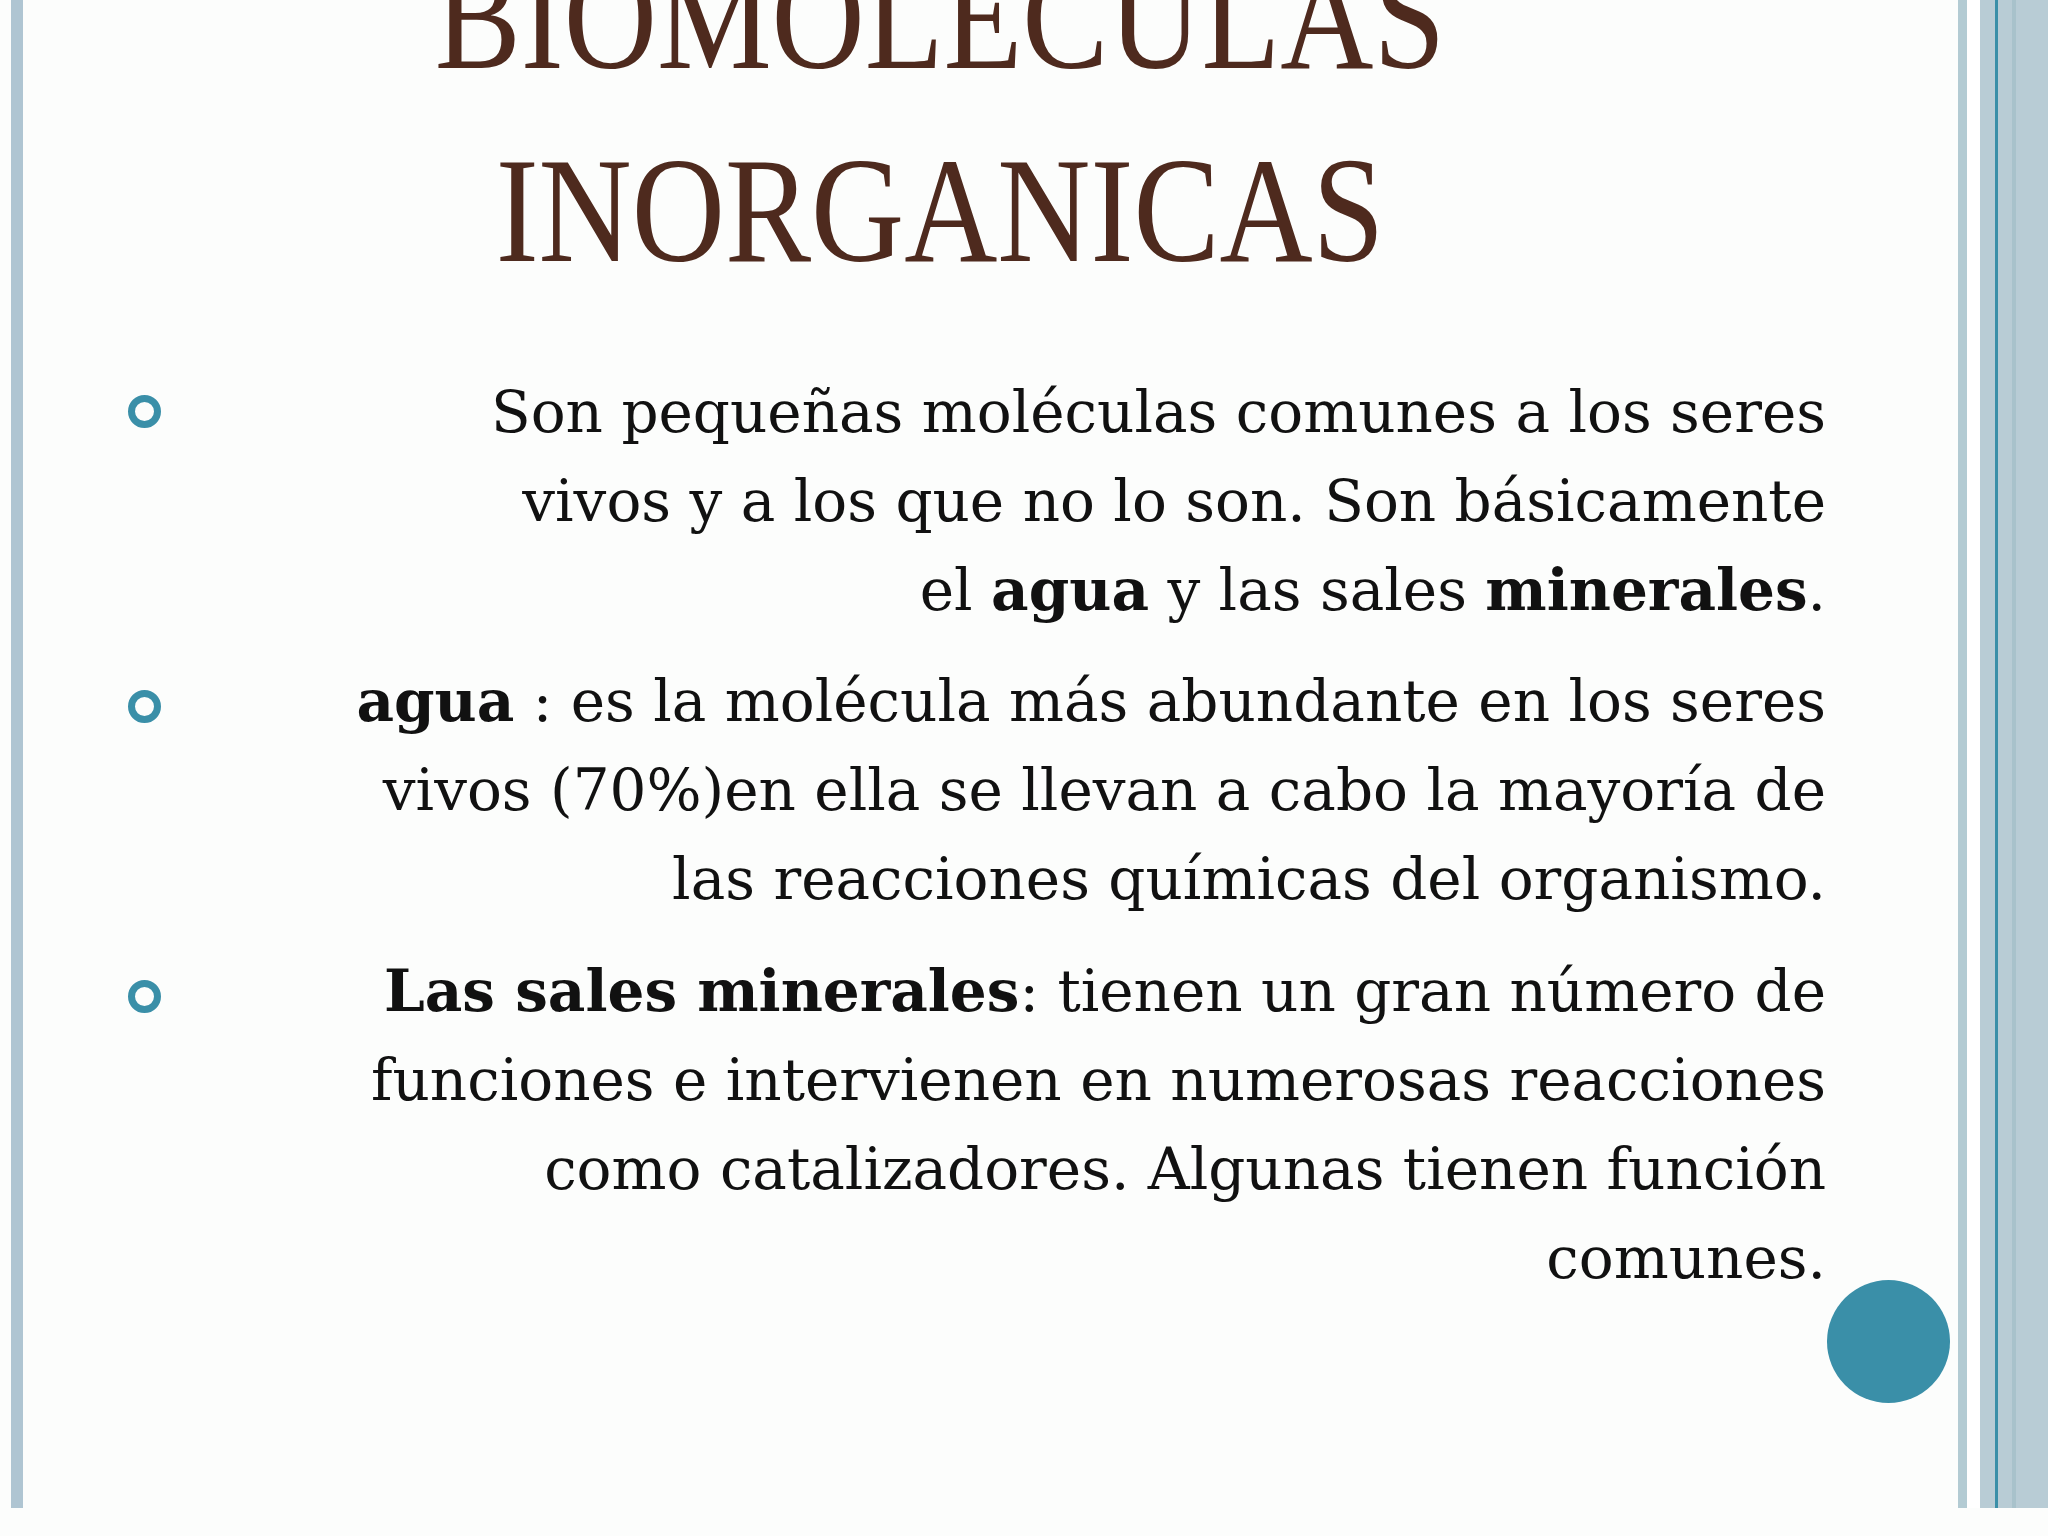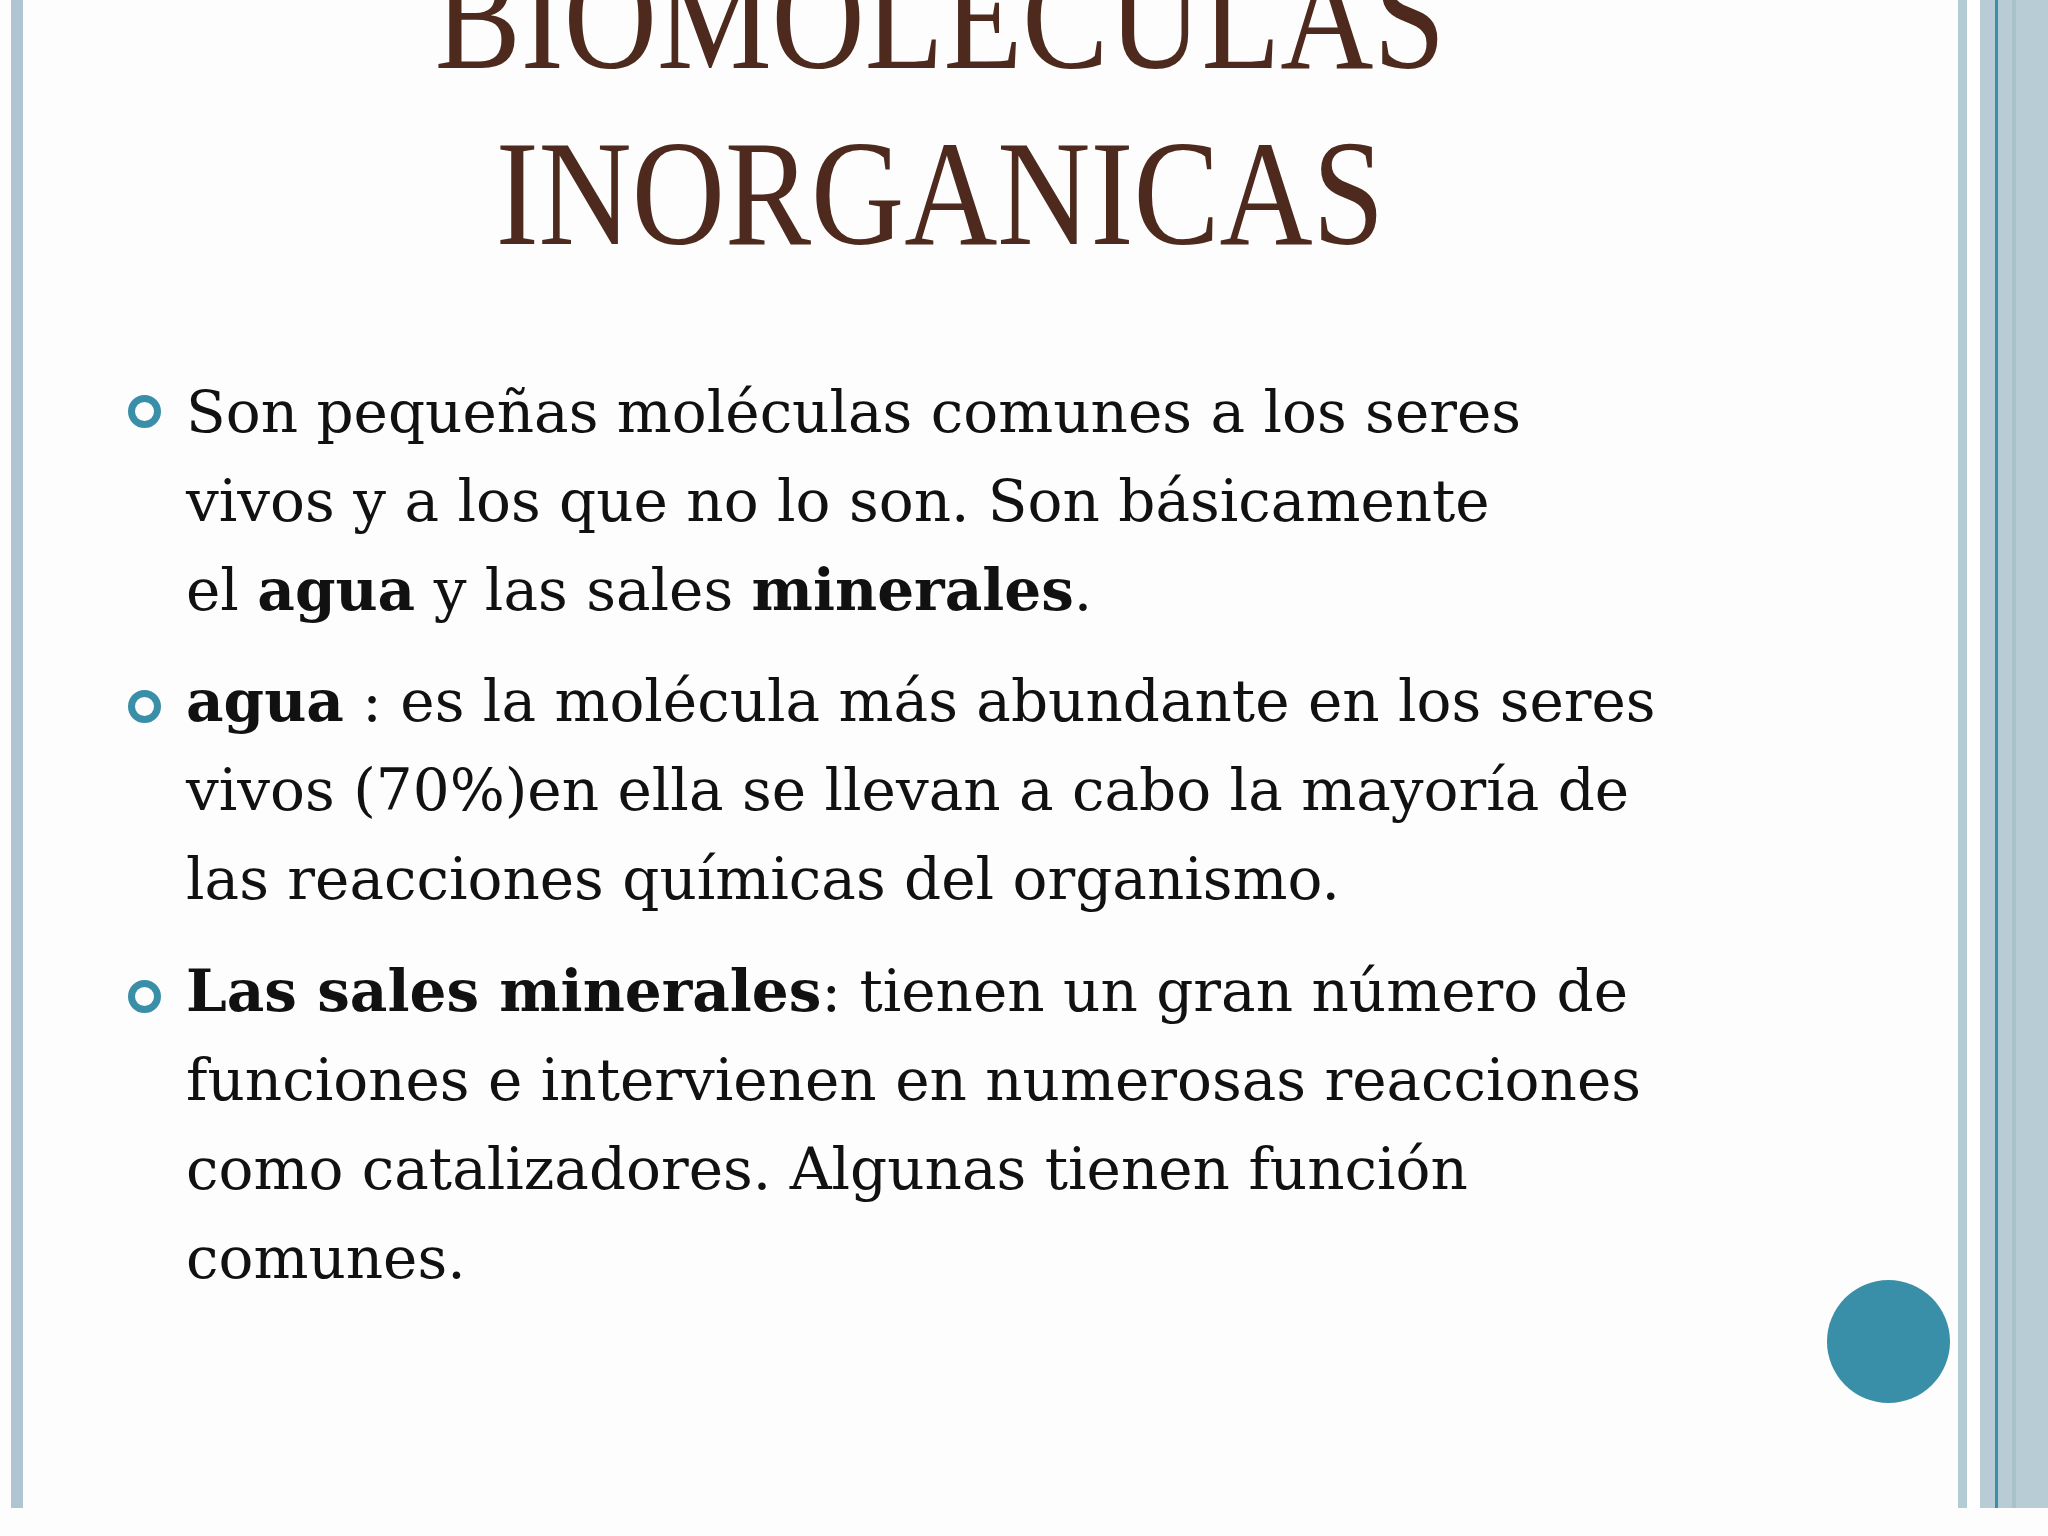--- a/index.html
+++ b/index.html
@@ -44,21 +44,21 @@
     font-size: 150px;
     line-height: 180px;
     white-space: nowrap;
   }
   .title .line {
     display: block;
     transform: scaleX(0.86);
     transform-origin: center;
   }
   .title-line-1 { top: -73px; }
-  .title-line-2 { top: 103px; }
+  .title-line-2 { top: 120px; }
 
   
   .bullet-item {
     position: absolute;
     left: 128px;
     width: 1700px;
   }
   .bullet {
     position: absolute;
     left: 0;
@@ -72,21 +72,21 @@
     position: absolute;
     left: 58px;
     top: 0;
     width: 1640px;
     font-family: "DejaVu Serif", "Liberation Serif", serif;
     font-size: 58px;
     line-height: 89px;
     color: #111111;
     white-space: nowrap;
   }
-  .bullet-text .tl { display: block; transform-origin: left center; }
+  .bullet-text .tl { display: block; transform-origin: left center; text-align: right; }
   .bullet-text b { font-weight: bold; }
 
   .item-1 { top: 368px; }
   .item-1 .bullet { top: 27px; }
   .item-2 { top: 657px; }
   .item-2 .bullet { top: 33px; }
   .item-3 { top: 947px; }
   .item-3 .bullet { top: 33px; }
 
   

